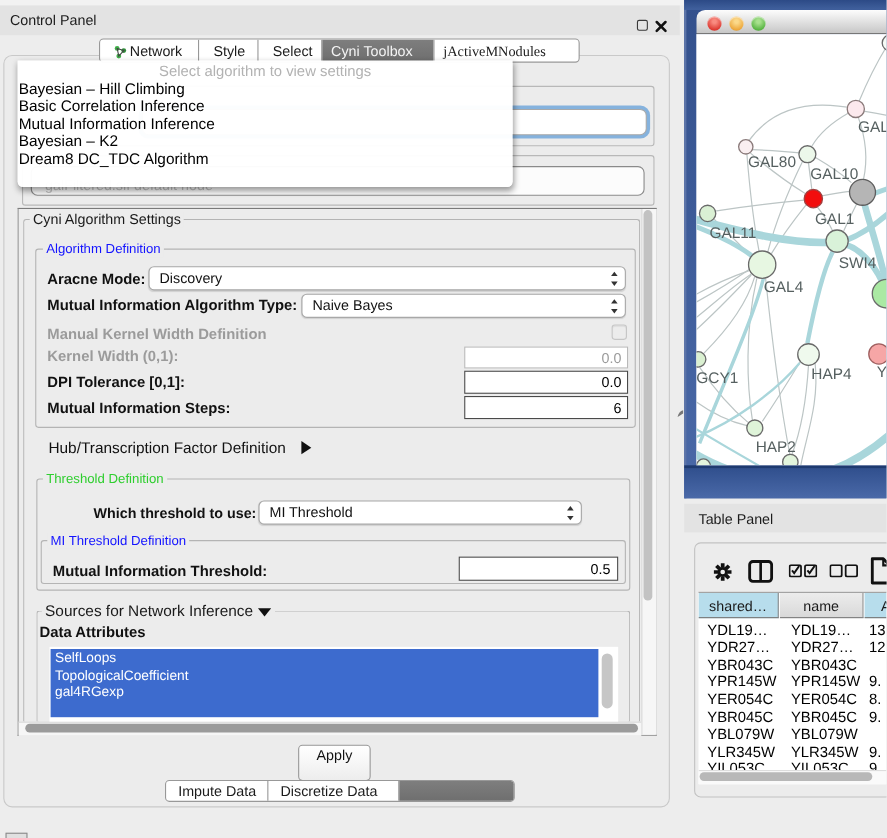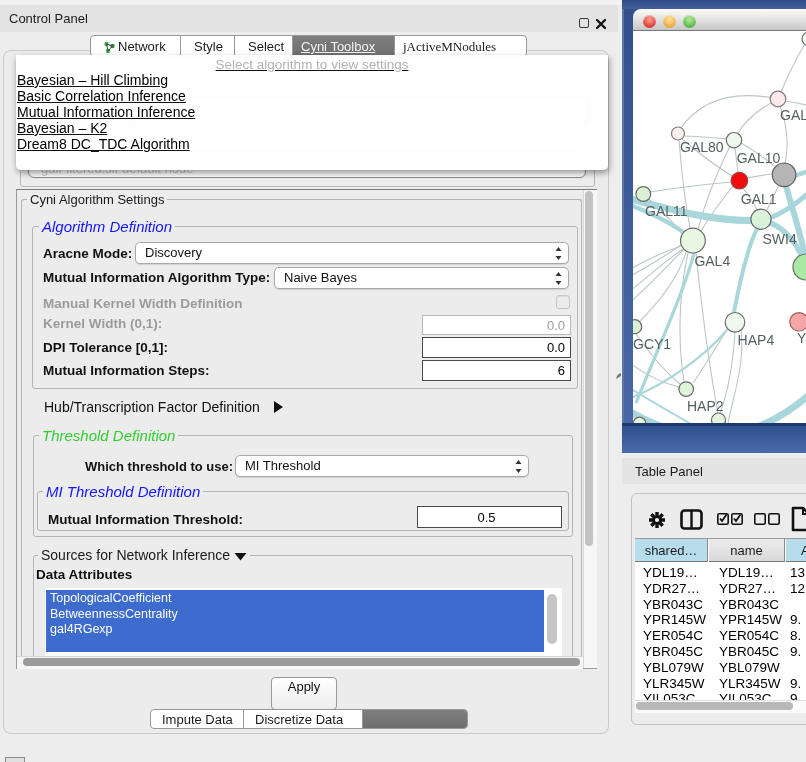--- a/index.html
+++ b/index.html
@@ -1,20 +1,20 @@
 <!DOCTYPE html>
 <html><head>
 <meta charset="utf-8">
 <style>
 * { margin:0; padding:0; box-sizing:border-box; }
 html,body { width:806px; height:762px; overflow:hidden; }
 body { font-family:"Liberation Sans", sans-serif; background:#ededed; position:relative; font-size:13px; color:#111; }
 .abs { position:absolute; }
 .gbox { position:absolute; border:1px solid #b4b4b4; border-radius:3px; }
-.gtitle { position:absolute; top:-8px; background:#ececec; padding:0 3px; font-size:15px; line-height:15px; white-space:nowrap;font-style:italic; }
+.gtitle { position:absolute; top:-8px; background:#ececec; padding:0 3px; font-size:12px; line-height:15px; white-space:nowrap; }
 .combo { position:absolute; background:#fff; border:1px solid #a8a8a8; border-radius:5px; font-size:13px; color:#111; line-height:20px; padding-left:9px; box-shadow:0 1px 1px rgba(0,0,0,0.12); }
 .combo .arr { position:absolute; right:4px; top:2px; width:11px; height:17px; }
 .tfield { position:absolute; background:#fff; border:1px solid #555; text-align:right; font-size:13px; }
 .lbl { position:absolute; font-weight:bold; font-size:13.5px; white-space:nowrap; }
 </style>
 </head>
 <body>
 
 <div class="abs" style="left:0;top:0;width:622px;height:5px;background:#f2f2f2;"></div>
 
@@ -35,21 +35,21 @@
   <div class="abs" style="left:202px;top:0;width:102px;height:22px;background:linear-gradient(#7e7e7e,#6d6d6d);border-right:1px solid #989898;"></div>
   <svg class="abs" style="left:12px;top:5px;" width="13" height="13" viewBox="0 0 13 13">
       <circle cx="3.5" cy="3" r="2.2" fill="#3fae49"></circle>
       <circle cx="9.5" cy="5" r="2.2" fill="#2e8a38"></circle>
       <circle cx="5" cy="10" r="2.2" fill="#3fae49"></circle>
       <path d="M3.5 3 L9.5 5 L5 10 Z" fill="none" stroke="#444" stroke-width="1"></path>
     </svg>
   <div class="abs" style="left:27px;top:3px;color:#1b1b1b;">Network</div>
   <div class="abs" style="left:103px;top:3px;color:#1b1b1b;">Style</div>
   <div class="abs" style="left:157px;top:3px;color:#1b1b1b;">Select</div>
-  <div class="abs" style="left:210px;top:3px;color:#f4f4f4;text-decoration:underline;">Cyni Toolbox</div>
+  <div class="abs" style="left:210px;top:3px;color:#f4f4f4;">Cyni Toolbox</div>
   <div class="abs" style="left:312px;top:3px;color:#1b1b1b;font-family:Liberation Serif, serif;">jActiveMNodules</div>
 </div>
 
 <div class="abs" style="left:20px;top:78px;width:575px;height:55px;border:1px solid #b8b8b8;border-radius:3px;"></div>
 <div class="abs" style="left:129px;top:99px;width:459px;height:24px;background:#fff;border:1px solid #a8a8a8;border-radius:6px;box-shadow:0 0 0 3px #85b2dd;"></div>
 <div class="abs" style="left:20px;top:141px;width:575px;height:46px;border:1px solid #b8b8b8;border-radius:3px;"></div>
 <div class="abs" style="left:28px;top:151px;width:558px;height:27px;background:#fcfcfc;border:1px solid #8a8a8a;border-radius:6px;color:#c2c2c2;padding:9px 0 0 12px;font-size:13px;overflow:hidden;">galFiltered.sif default node</div>
 
 <div class="abs" id="scrollpane" style="left:16px;top:189px;width:581px;height:480px;background:#ececec;border-top:1px solid #7a7a7a;border-left:1px solid #9a9a9a;border-right:1px solid #8a8a8a;border-bottom:1px solid #9a9a9a;overflow:hidden;">
 </div>
@@ -99,49 +99,49 @@
 <div class="lbl" style="left:85px;top:459px;font-size:13px;">Which threshold to use:</div>
 <div class="combo" style="left:235px;top:455px;width:294px;height:22px;">MI Threshold
   <svg class="arr" viewBox="0 0 11 17">
       <path d="M5.5 2 L8.5 6 L2.5 6 Z" fill="#333"></path>
       <path d="M5.5 15 L8.5 11 L2.5 11 Z" fill="#333"></path>
     </svg>
 </div>
 <div class="gbox" style="left:37px;top:491px;width:532px;height:40px;"></div>
 <div class="gtitle" style="left:43px;top:484px;color:#1414ff;">MI Threshold Definition</div>
 <div class="lbl" style="left:48px;top:512px;">Mutual Information Threshold:</div>
-<div class="tfield" style="left:417px;top:506px;width:145px;height:22px;border:1.5px solid #4a4a4a;color:#000;padding:3px 6px 0 0;text-align:center;">0.5</div>
+<div class="tfield" style="left:417px;top:506px;width:145px;height:22px;border:1.5px solid #4a4a4a;color:#000;padding:3px 6px 0 0;">0.5</div>
 
 <div class="abs" style="left:33px;top:555px;width:540px;height:101px;border:1px solid #b4b4b4;border-bottom:none;border-radius:3px 3px 0 0;"></div>
 <div class="abs" style="left:38px;top:547px;background:#ececec;padding:0 3px 0 3px;font-size:14px;color:#1a1a1a;">Sources for Network Inference <svg style="vertical-align:-1px;" width="13" height="9" viewBox="0 0 13 9">
       <path d="M0.5 1 L12.5 1 L6.5 8.5 Z" fill="#111"></path>
     </svg></div>
 <div class="lbl" style="left:36px;top:567px;">Data Attributes</div>
 
 <div class="abs" style="left:45px;top:588px;width:517px;height:68px;background:#fff;"></div>
 <div class="abs" style="left:46px;top:590px;width:498px;height:62px;background:#3d6bce;color:#fff;font-size:12.5px;">
+  <div style="padding:1px 0 0 4px;height:15.5px;">SelfLoops</div>
   <div style="padding:1px 0 0 4px;height:15.5px;">TopologicalCoefficient</div>
-  <div style="padding:1px 0 0 4px;height:15.5px;">BetweennessCentrality</div>
   <div style="padding:1px 0 0 4px;height:15.5px;">gal4RGexp</div>
 </div>
 <div class="abs" style="left:547px;top:594px;width:10px;height:50px;background:#c6c6c6;border-radius:5px;"></div>
 
 <div class="abs" style="left:271px;top:677px;width:66px;height:33px;background:linear-gradient(#ffffff,#ededed);border:1px solid #9a9a9a;border-radius:4px;text-align:center;font-size:13px;color:#111;line-height:17px;">Apply</div>
 <div class="abs" style="left:150px;top:709px;width:318px;height:20px;background:#fff;border:1px solid #989898;border-radius:4px;overflow:hidden;">
   <div class="abs" style="left:0;top:0;width:93px;height:20px;border-right:1px solid #989898;"></div>
   <div class="abs" style="left:93px;top:0;width:119px;height:20px;border-right:1px solid #989898;"></div>
   <div class="abs" style="left:212px;top:0;width:106px;height:20px;background:linear-gradient(#7e7e7e,#6d6d6d);"></div>
   <div class="abs" style="left:11px;top:2px;color:#1b1b1b;">Impute Data</div>
   <div class="abs" style="left:104px;top:2px;color:#1b1b1b;">Discretize Data</div>
   <div class="abs" style="left:221px;top:2px;color:#f2f2f2;margin-top:20px;">Infer Network</div>
 </div>
 
 <div class="abs" style="left:5px;top:757px;width:20px;height:10px;background:#e0e0e0;border:1.5px solid #8a8a8a;"></div>
 
-<div class="abs" style="left:16px;top:55px;width:592px;height:115px;background:rgba(255,255,255,0.97);border-radius:0 0 5px 5px;box-shadow:1px 3px 6px rgba(0,0,0,0.4);font-size:14px;text-decoration:underline;">
+<div class="abs" style="left:16px;top:55px;width:450px;height:115px;background:rgba(255,255,255,0.97);border-radius:0 0 5px 5px;box-shadow:1px 3px 6px rgba(0,0,0,0.4);font-size:14px;">
   <div style="height:17px;text-align:center;color:#b2b2b2;font-size:13.5px;padding-top:2px;">Select algorithm to view settings</div>
   <div style="height:16px;padding-left:1px;color:#000;">Bayesian – Hill Climbing</div>
   <div style="height:16px;padding-left:1px;color:#000;">Basic Correlation Inference</div>
   <div style="height:16px;padding-left:1px;color:#000;">Mutual Information Inference</div>
   <div style="height:16px;padding-left:1px;color:#000;">Bayesian – K2</div>
   <div style="height:16px;padding-left:1px;color:#000;">Dream8 DC_TDC Algorithm</div>
 </div>
 
 <svg class="abs" style="left:615px;top:372px;" width="8" height="8" viewBox="0 0 8 8">
     <path d="M1 7 Q2 2 6 1 L6 4 Z" fill="#787878"></path>

